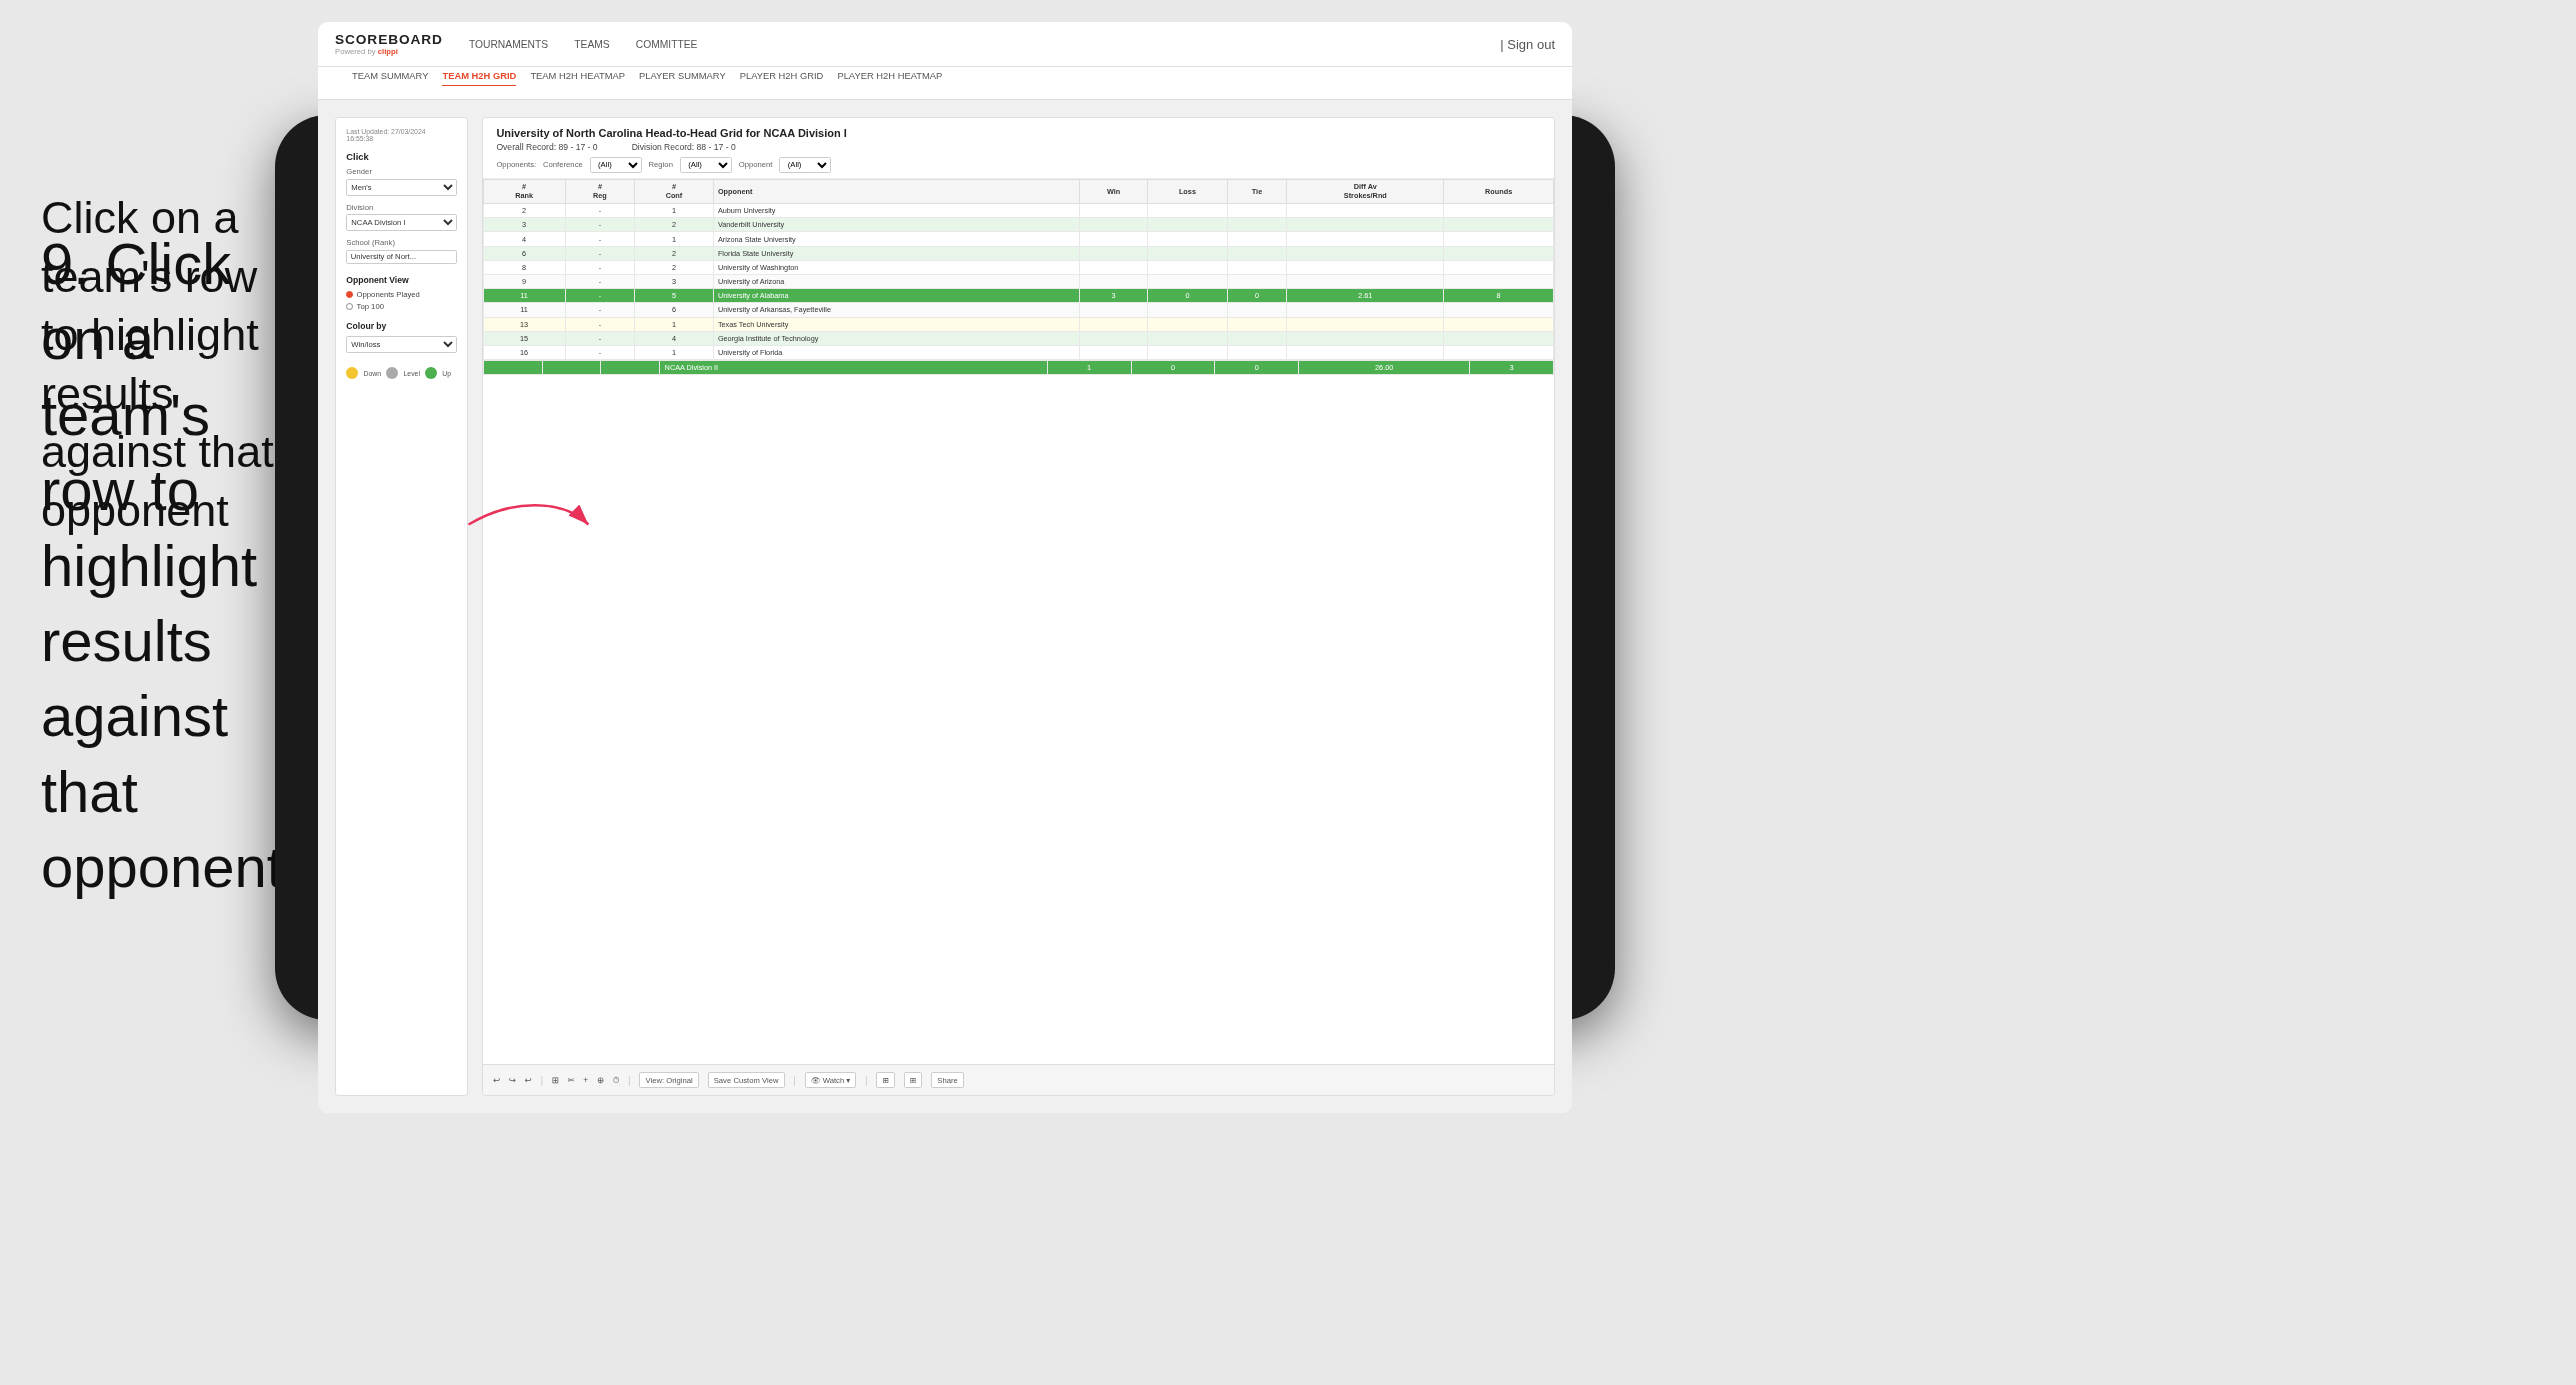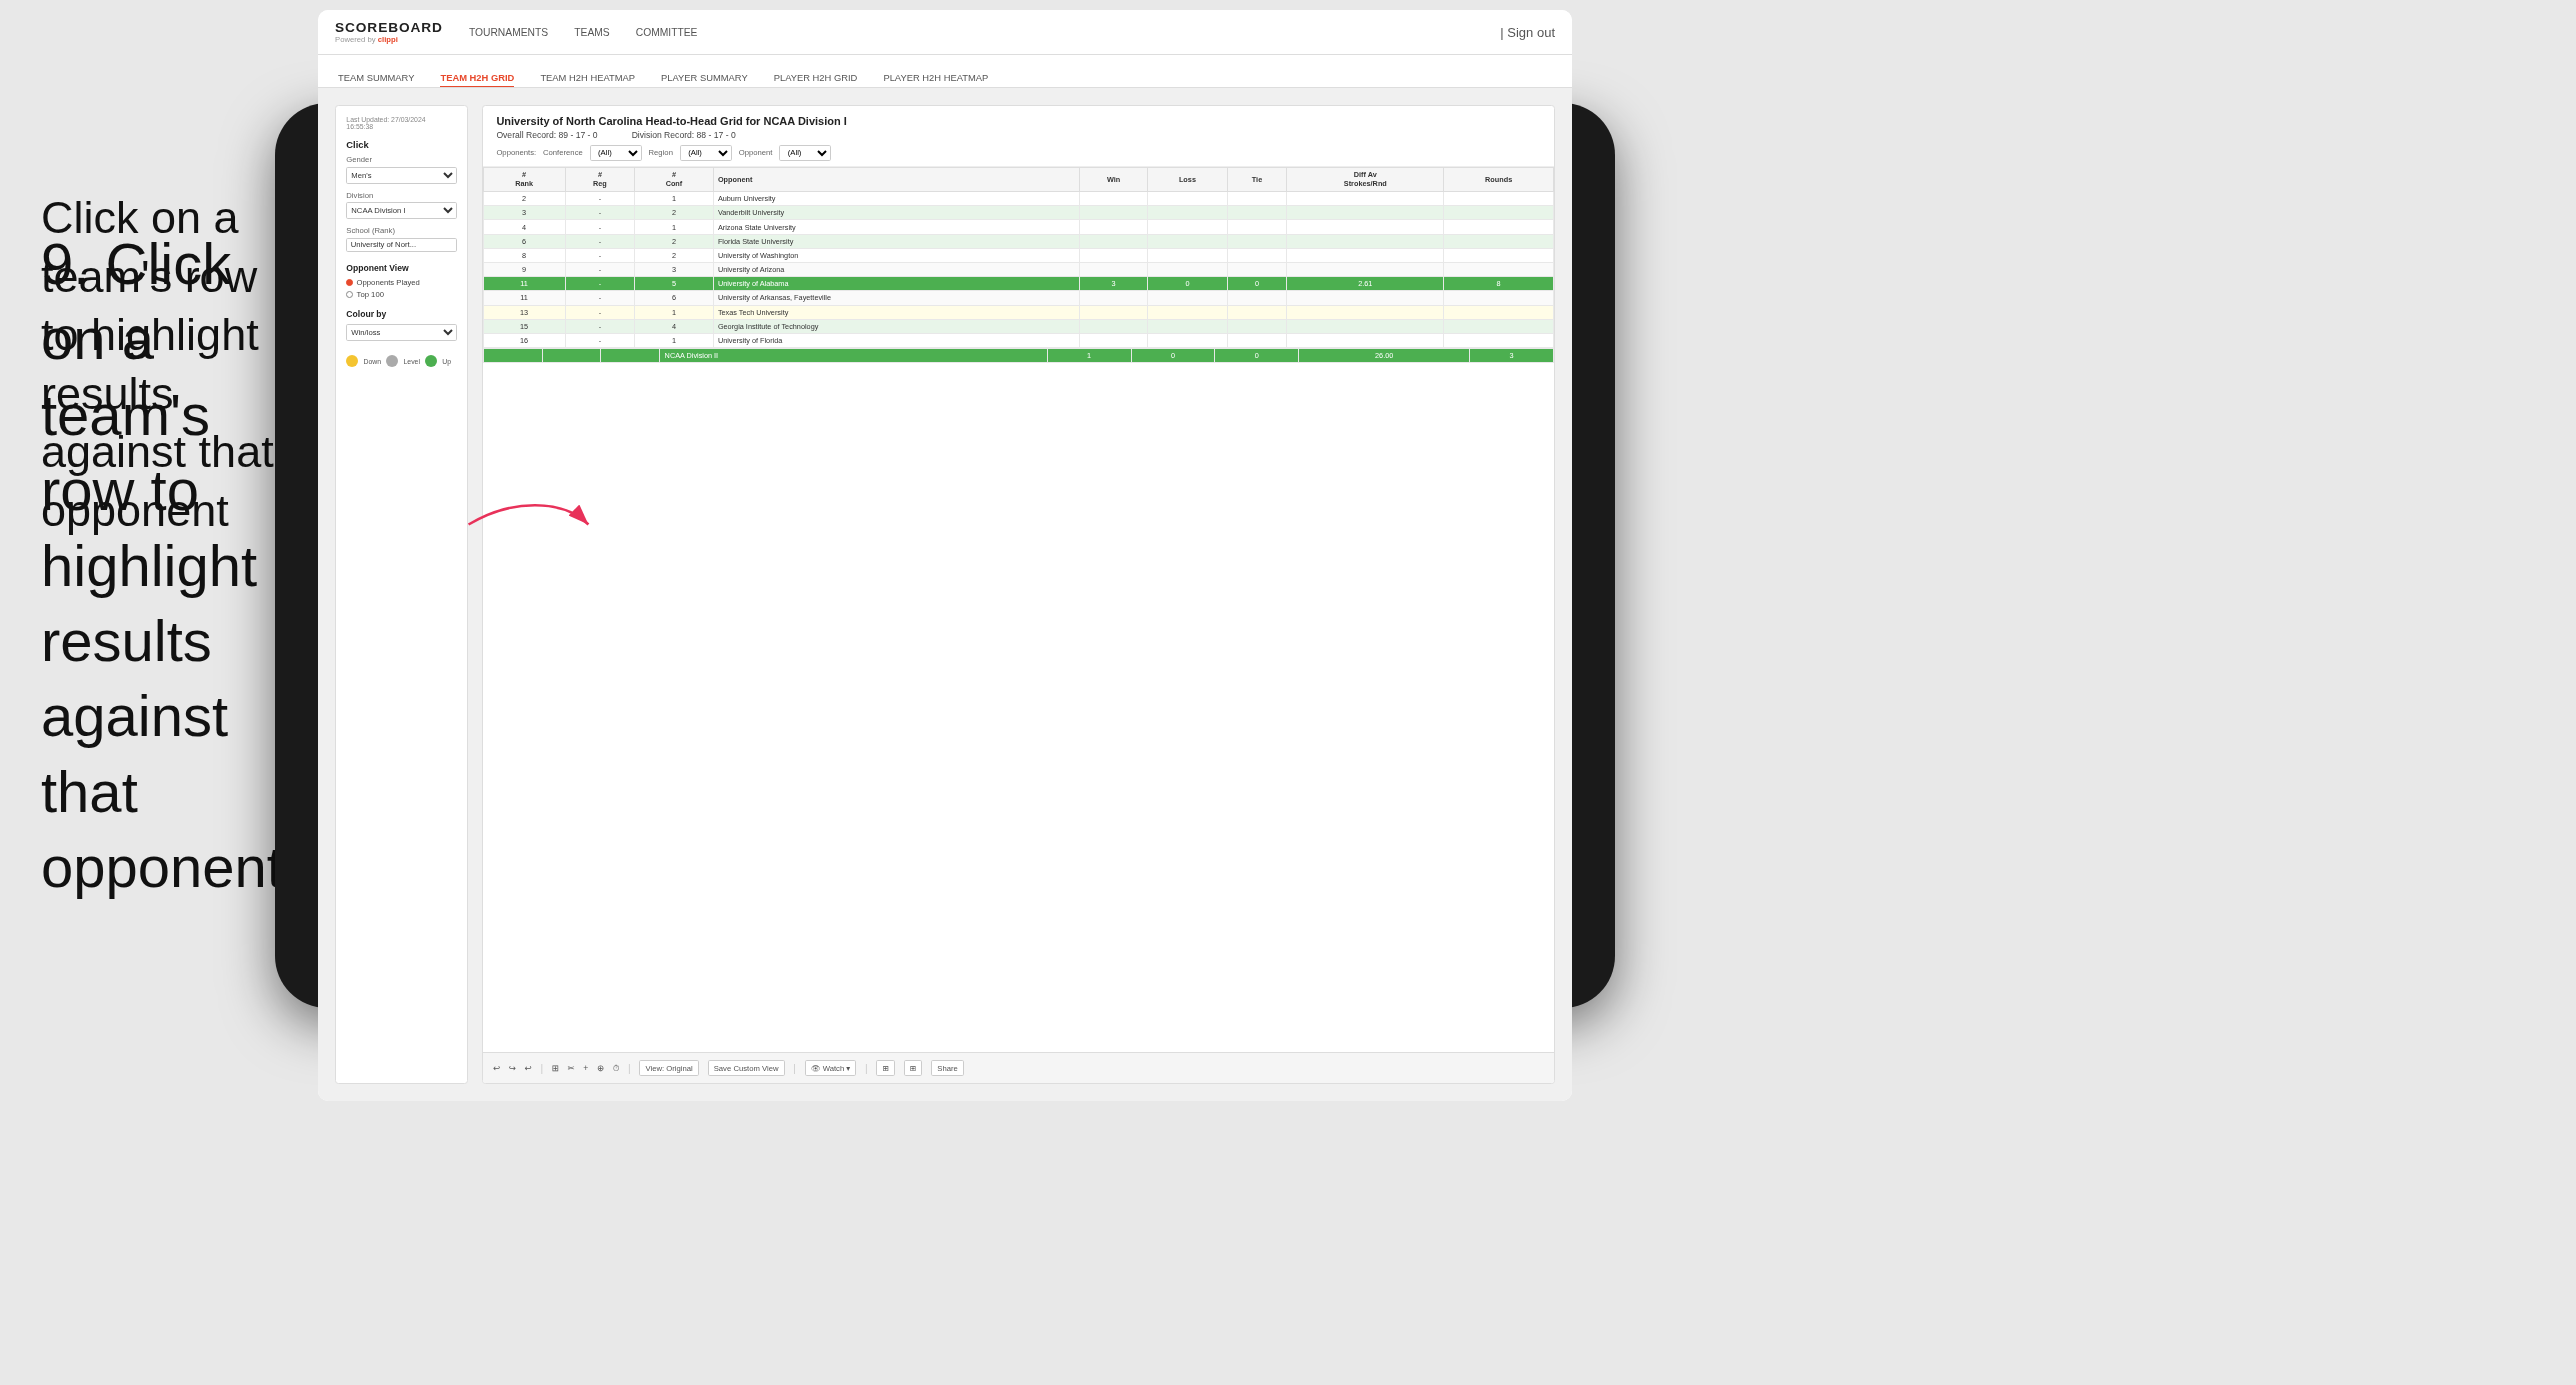--- a/index.html
+++ b/index.html
@@ -21,21 +21,21 @@
       font-size: 45px;
       font-weight: 400;
       line-height: 1.3;
       color: #111;
     }
 
     
     .tablet {
       position: absolute;
       left: 275px;
-      top: 103px;
+      top: 115px;
       width: 1340px;
       height: 905px;
       background: #1a1a1a;
       border-radius: 52px;
       box-shadow: 0 17px 52px rgba(0,0,0,0.5);
       display: flex;
       align-items: center;
       justify-content: center;
     }
 
@@ -103,26 +103,26 @@
     }
 
     .top-nav-right span {
       cursor: pointer;
     }
 
     
     .sub-nav {
       background: #fff;
       border-bottom: 0.9px solid #ddd;
-      padding: 0 20px;
-      display: flex;
-      align-items: flex-end;
+      padding: 0 34px;
+      display: flex;
+      align-items: flex-start;
       height: 33px;
       flex-shrink: 0;
-      gap: 26px;
+      gap: 14px;
     }
 
     .sub-nav-item {
       font-size: 9.4px;
       color: #555;
       cursor: pointer;
       padding: 3.4px 0;
       border-bottom: 1.7px solid transparent;
     }
 

